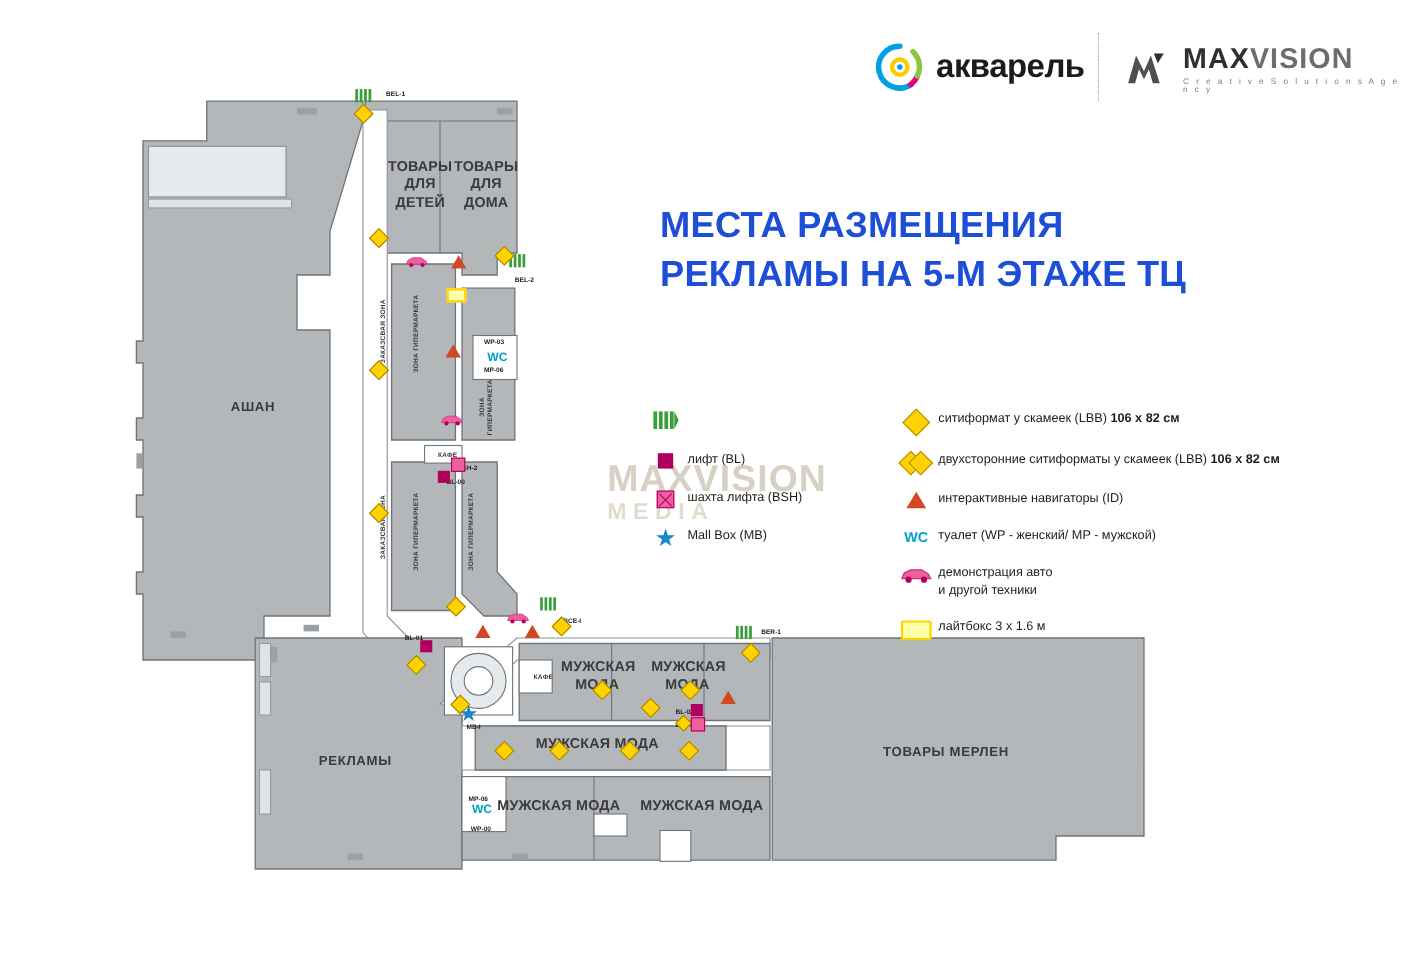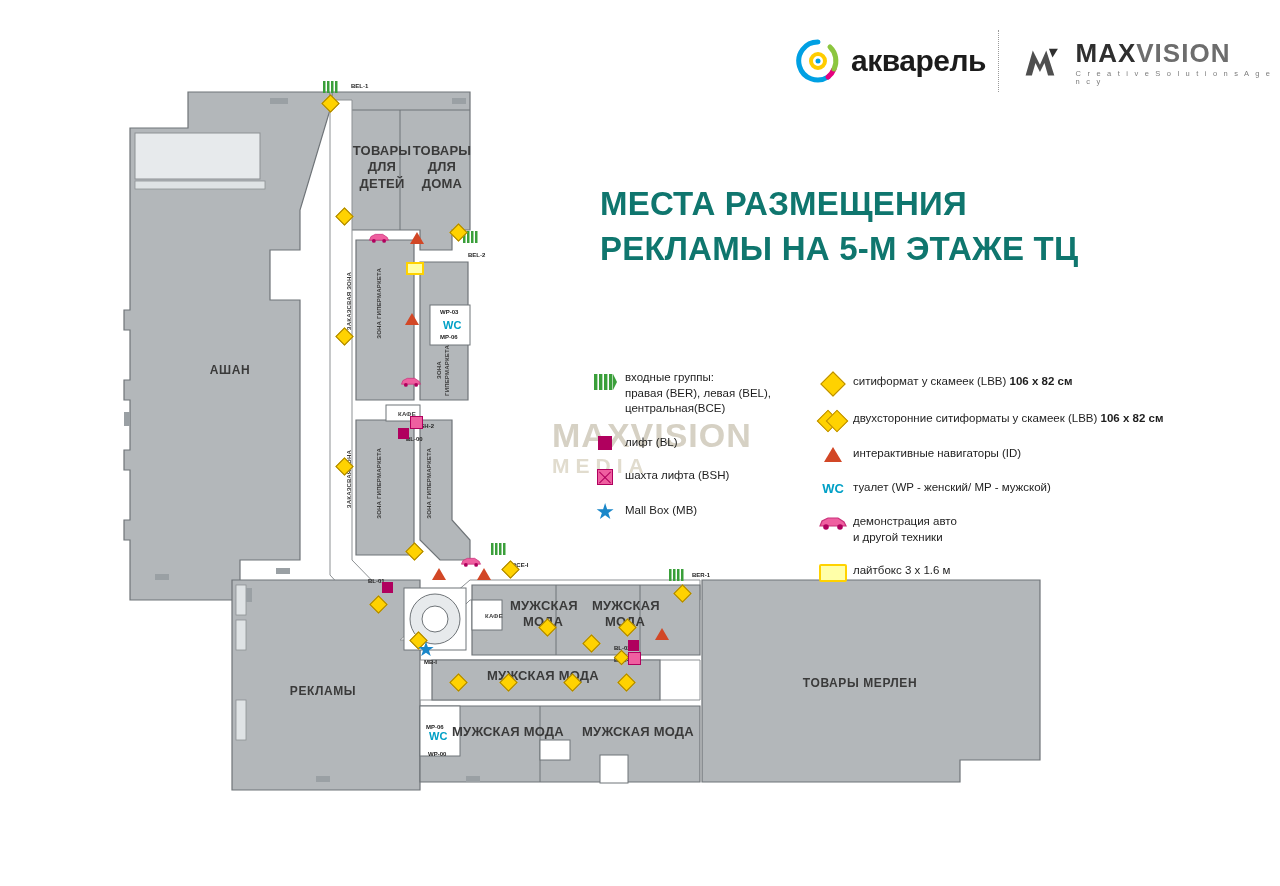--- a/index.html
+++ b/index.html
@@ -78,21 +78,21 @@
     color: #7d7d7d;
     margin-top: 4px;
   }
 
   
   .main-title {
     position: absolute;
     left: 600px;
     top: 182px;
     width: 620px;
-    color: #0f766e;
+    color: #1d4ed8;
     font-size: 33px;
     font-weight: bold;
     line-height: 1.35;
     letter-spacing: 0.2px;
   }
 
   
   .legend {
     position: absolute;
     left: 585px;
@@ -520,25 +520,20 @@
           <svg class="ic-entrance" viewBox="0 0 24 22">
             <g fill="#3a9f3a">
               <rect x="1" y="3" width="3.4" height="16"></rect>
               <rect x="6" y="3" width="3.4" height="16"></rect>
               <rect x="11" y="3" width="3.4" height="16"></rect>
               <rect x="16" y="3" width="3.4" height="16"></rect>
             </g>
             <path d="M20 3 L24 11 L20 19 Z" fill="#3a9f3a"></path>
           </svg>
         </div>
-        <div class="legend-label">
-          <div>входные группы:</div>
-          <div>правая (BER), левая (BEL),</div>
-          <div>центральная(BCE)</div>
-        </div>
       </div>
 
       <div class="legend-row">
         <div class="legend-icon">
           <div class="ic-square ic-lift"></div>
         </div>
         <div class="legend-label">лифт (BL)</div>
       </div>
 
       <div class="legend-row">

